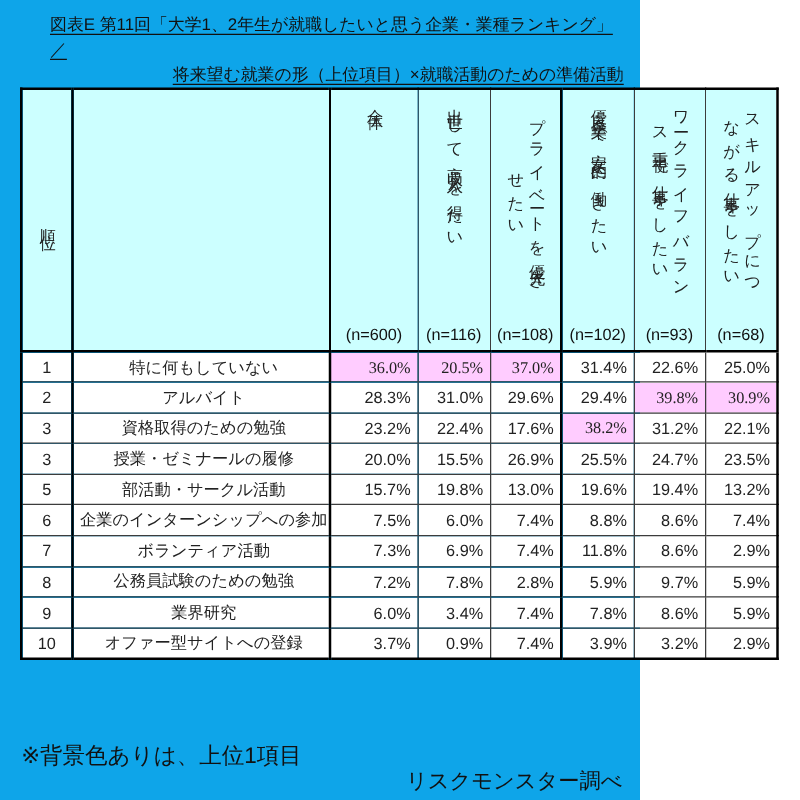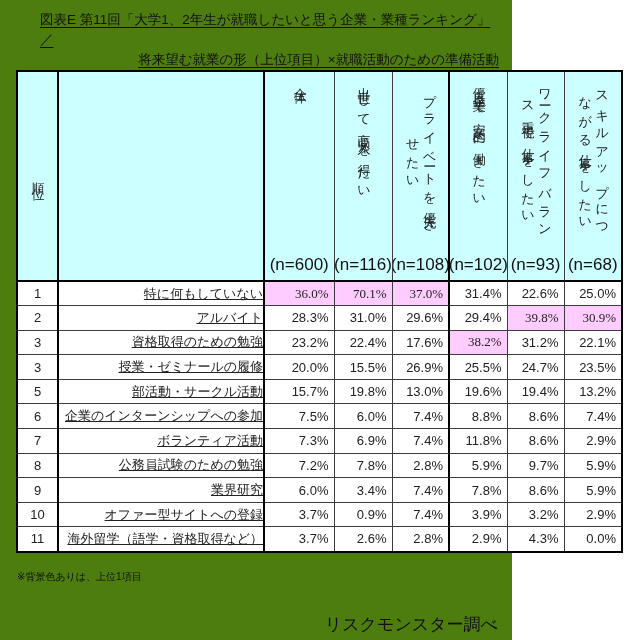--- a/index.html
+++ b/index.html
@@ -4,21 +4,21 @@
 <style>
   * { margin: 0; padding: 0; box-sizing: border-box; }
   html, body { background: #ffffff; }
   body {
     width: 640px; height: 640px;
     font-family: "Liberation Sans", "DejaVu Sans", sans-serif;
     color: #1a1a1a;
     position: relative;
     overflow: hidden;
   }
-  .page { position: relative; width: 512px; height: 640px; background: #4d7c0f; }
+  .page { position: relative; width: 512px; height: 640px; background: #0ea5e9; }
 
   
   .titleblock { position: absolute; top: 10px; left: 0; right: 13px; font-size: 13.5px; line-height: 20px; color: #111; }
   .t1 { margin-left: 40px; }
   .t2, .t3 { text-align: right; padding-left: 33px; }
   .u { text-decoration: underline; text-underline-offset: 3px; }
 
   
   table.rank-table {
     position: absolute; left: 16px; top: 70px;
@@ -40,34 +40,34 @@
   .hdr-inner { display: flex; flex-direction: column; align-items: center; justify-content: space-between; height: 206px; padding-top: 5px; }
   .vtext {
     writing-mode: vertical-rl;
     font-size: 13px;
     letter-spacing: 4px;
     line-height: 1.3;
     max-height: 160px;
     color: #222;
   }
   .vshort { writing-mode: vertical-rl; font-size: 13px; letter-spacing: 6px; color: #222; }
-  .nlab { font-size: 17px; letter-spacing: 0; white-space: nowrap; padding-bottom: 3px; color: #111; text-align: center; }
+  .nlab { font-size: 13px; letter-spacing: 0; white-space: nowrap; padding-bottom: 3px; color: #111; text-align: center; }
 
   .rank-col  { border-right: 2px solid #000; }
   .item-col  { border-right: 2px solid #000; }
   .sep       { border-right: 2px solid #000; }
 
   tbody td { height: 24.6px; font-size: 13px; color: #222; background: #fff; }
   td.rank-cell { text-align: center; }
-  td.item-cell { text-align: right; padding-left: 4px; text-decoration: underline; }
+  td.item-cell { text-align: center; padding-left: 4px; }
   td.val-cell  { text-align: right; padding-right: 5px; }
   td.hl { background: var(--highlight-bg, #FFCCFF); font-family: Liberation Serif, serif; }
 
   
-  .notes { position: absolute; left: 17px; top: 568px; font-size: 10px; line-height: 17.5px; color: #111; }
+  .notes { position: absolute; left: 17px; top: 596px; font-size: 18px; line-height: 17.5px; color: #111; }
   .source { position: absolute; right: 14px; top: 613px; font-size: 17px; color: #111; }
 </style>
 </head>
 <body>
 
 <div class="page">
 
   <div class="titleblock">
     <div class="t1"><span class="u">図表E 第11回「大学1、2年生が就職したいと思う企業・業種ランキング」／</span></div>
     <div class="t2"><span class="u">将来望む就業の形（上位項目）×就職活動のための準備活動</span></div>
@@ -128,21 +128,21 @@
             <div class="nlab">(n=68)</div>
           </div>
         </th>
       </tr>
     </thead>
     <tbody>
         <tr>
           <td class="rank-cell rank-col">1</td>
           <td class="item-cell item-col">特に何もしていない</td>
           <td class="val-cell hl">36.0%</td>
-          <td class="val-cell hl">70.1%</td>
+          <td class="val-cell hl">20.5%</td>
           <td class="val-cell sep hl">37.0%</td>
           <td class="val-cell">31.4%</td>
           <td class="val-cell">22.6%</td>
           <td class="val-cell">25.0%</td>
         </tr>
         <tr>
           <td class="rank-cell rank-col">2</td>
           <td class="item-cell item-col">アルバイト</td>
           <td class="val-cell">28.3%</td>
           <td class="val-cell">31.0%</td>
@@ -224,30 +224,20 @@
         <tr>
           <td class="rank-cell rank-col">10</td>
           <td class="item-cell item-col">オファー型サイトへの登録</td>
           <td class="val-cell">3.7%</td>
           <td class="val-cell">0.9%</td>
           <td class="val-cell sep">7.4%</td>
           <td class="val-cell">3.9%</td>
           <td class="val-cell">3.2%</td>
           <td class="val-cell">2.9%</td>
         </tr>
-        <tr>
-          <td class="rank-cell rank-col">11</td>
-          <td class="item-cell item-col">海外留学（語学・資格取得など）</td>
-          <td class="val-cell">3.7%</td>
-          <td class="val-cell">2.6%</td>
-          <td class="val-cell sep">2.8%</td>
-          <td class="val-cell">2.9%</td>
-          <td class="val-cell">4.3%</td>
-          <td class="val-cell">0.0%</td>
-        </tr>
       </tbody>
   </table>
 
   <div class="notes">
     <div>※背景色ありは、上位1項目</div>
   </div>
   <div class="source">リスクモンスター調べ</div>
 
 </div>
 

